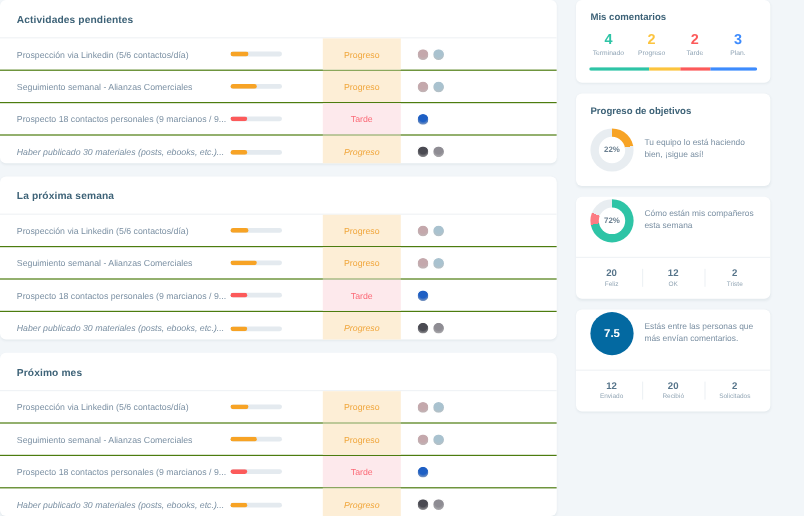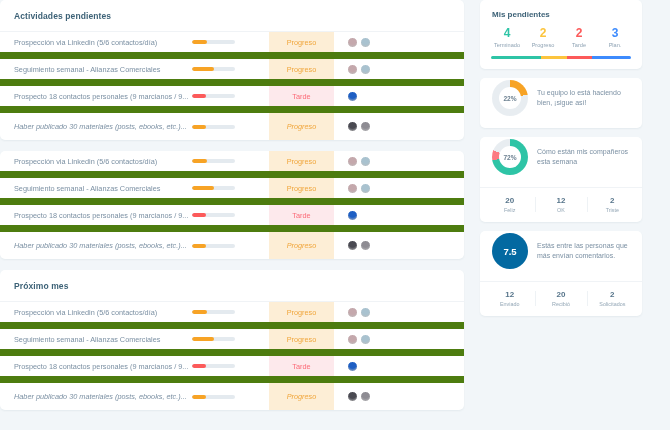--- a/index.html
+++ b/index.html
@@ -23,21 +23,21 @@
   
   .card-title {
     font-size: 8.5px; font-weight: bold; color: #3d6277;
     padding: 11px 14px 10px 14px;
     border-bottom: 1px solid #f0f3f6;
     letter-spacing: 0.1px;
   }
   .row {
     display: flex; align-items: stretch;
     height: 27px;
-    border-bottom: 7px solid #4d7c0f;
+    border-bottom: 1px solid #4d7c0f;
   }
   .row:last-child { border-bottom: none; font-style: italic; }
   .cell-task {
     width: 192px; display: flex; align-items: center;
     padding-left: 14px;
     font-size: 7.3px; color: #7b90a3;
     white-space: nowrap; overflow: hidden;
   }
   .cell-bar { width: 77px; display: flex; align-items: center; }
   .bar-track {
@@ -152,20 +152,21 @@
             </div>
           </div>
           <div class="cell-status" style="background: rgb(253, 238, 214); color: rgb(240, 166, 60);">Progreso</div>
           <div class="cell-avatars">
             <div class="avatar" style="background: radial-gradient(circle at 50% 32%, rgb(74, 74, 82) 0%, rgb(74, 74, 82) 45%, rgba(0, 0, 0, 0.25) 100%);"></div>
             <div class="avatar" style="background: radial-gradient(circle at 50% 32%, rgb(142, 140, 147) 0%, rgb(142, 140, 147) 45%, rgba(0, 0, 0, 0.25) 100%);"></div>
           </div>
         </div>
       </div>
     <div class="card" id="sec1">
+        <div class="card-title">La próxima semana</div>
         <div class="row">
           <div class="cell-task">Prospección via Linkedin (5/6 contactos/día)</div>
           <div class="cell-bar">
             <div class="bar-track">
               <div class="bar-fill" style="width: 35%; background: rgb(247, 163, 37);"></div>
             </div>
           </div>
           <div class="cell-status" style="background: rgb(253, 238, 214); color: rgb(240, 166, 60);">Progreso</div>
           <div class="cell-avatars">
             <div class="avatar" style="background: radial-gradient(circle at 50% 32%, rgb(196, 168, 172) 0%, rgb(196, 168, 172) 45%, rgba(0, 0, 0, 0.25) 100%);"></div>
@@ -263,21 +264,21 @@
             <div class="avatar" style="background: radial-gradient(circle at 50% 32%, rgb(74, 74, 82) 0%, rgb(74, 74, 82) 45%, rgba(0, 0, 0, 0.25) 100%);"></div>
             <div class="avatar" style="background: radial-gradient(circle at 50% 32%, rgb(142, 140, 147) 0%, rgb(142, 140, 147) 45%, rgba(0, 0, 0, 0.25) 100%);"></div>
           </div>
         </div>
       </div>
   </div>
 
   <div class="col-right">
 
     <div class="card">
-      <div class="panel-head">Mis pendientes</div>
+      <div class="panel-head">Mis comentarios</div>
       <div class="stats-row" id="ma-stats">
           <div class="stat">
             <div class="stat-num" style="color:#2ec4a6">4</div>
             <div class="stat-lbl">Terminado</div>
           </div>
           <div class="stat">
             <div class="stat-num" style="color:#fcc43e">2</div>
             <div class="stat-lbl">Progreso</div>
           </div>
           <div class="stat">
@@ -291,20 +292,21 @@
         </div>
       <div class="seg-bar" id="ma-seg">
           <div class="seg" style="width: 36%; background: rgb(46, 196, 166);"></div>
           <div class="seg" style="width: 18%; background: rgb(252, 196, 62);"></div>
           <div class="seg" style="width: 18%; background: rgb(252, 90, 90);"></div>
           <div class="seg" style="width: 28%; background: rgb(61, 139, 253);"></div>
         </div>
     </div>
 
     <div class="card">
+      <div class="panel-head">Progreso de objetivos</div>
       <div class="donut-row">
         <div class="donut" id="goals-donut" style="background: conic-gradient(rgb(247, 163, 37) 0%, rgb(247, 163, 37) 22%, rgb(232, 237, 241) 22%, rgb(232, 237, 241) 100%); border-radius: 50%;">
           <div class="donut-hole">22%</div>
         </div>
         <div class="donut-msg">Tu equipo lo está haciendo bien, ¡sigue así!</div>
       </div>
     </div>
 
     <div class="card">
       <div class="donut-row">

